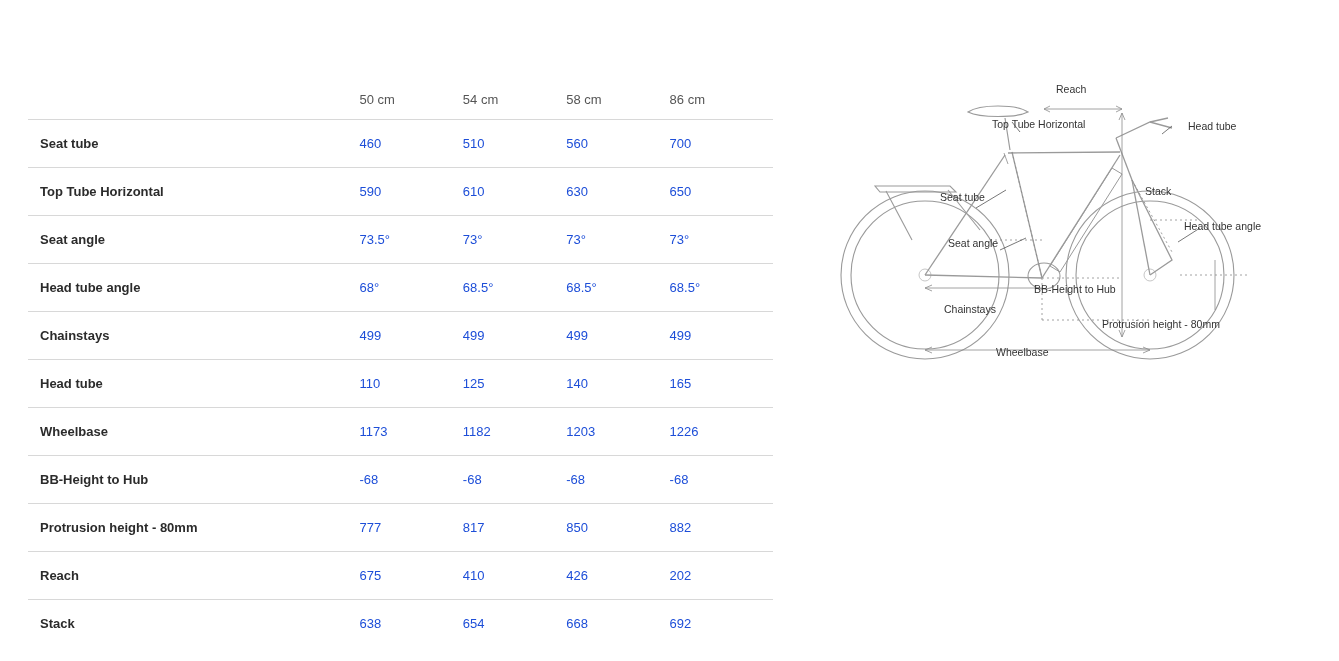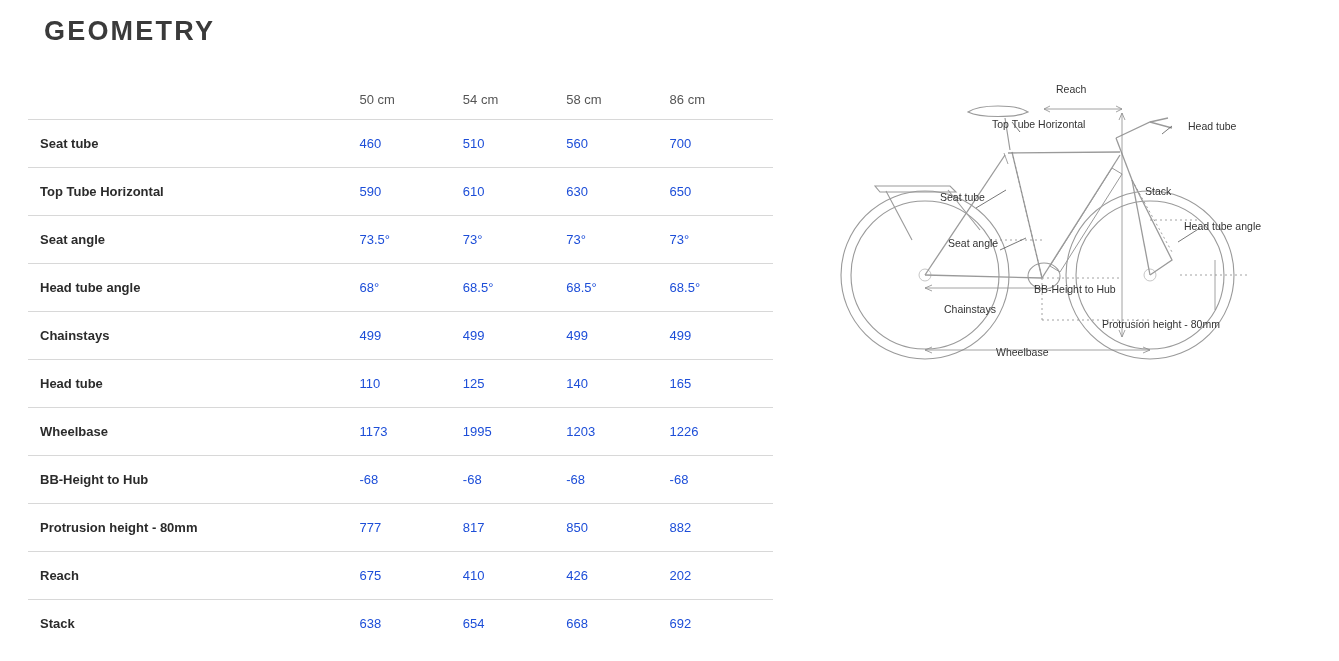--- a/index.html
+++ b/index.html
@@ -74,21 +74,20 @@
   }
   .diagram svg {
     display: block;
   }
 </style>
 </head>
 <body>
 
 <div class="page">
 
-  <div class="page-title">GEOMETRY</div>
 
   <table class="geo-table">
     <thead>
       <tr>
         <th class="rowlabel"></th>
         <th class="col-size">50 cm</th>
         <th class="col-size">54 cm</th>
         <th class="col-size">58 cm</th>
         <th class="col-size">86 cm</th>
       </tr>
@@ -132,21 +131,21 @@
       <tr>
         <td class="rowlabel">Head tube</td>
         <td>110</td>
         <td>125</td>
         <td>140</td>
         <td>165</td>
       </tr>
       <tr>
         <td class="rowlabel">Wheelbase</td>
         <td>1173</td>
-        <td>1995</td>
+        <td>1182</td>
         <td>1203</td>
         <td>1226</td>
       </tr>
       <tr>
         <td class="rowlabel">BB-Height to Hub</td>
         <td>-68</td>
         <td>-68</td>
         <td>-68</td>
         <td>-68</td>
       </tr>

